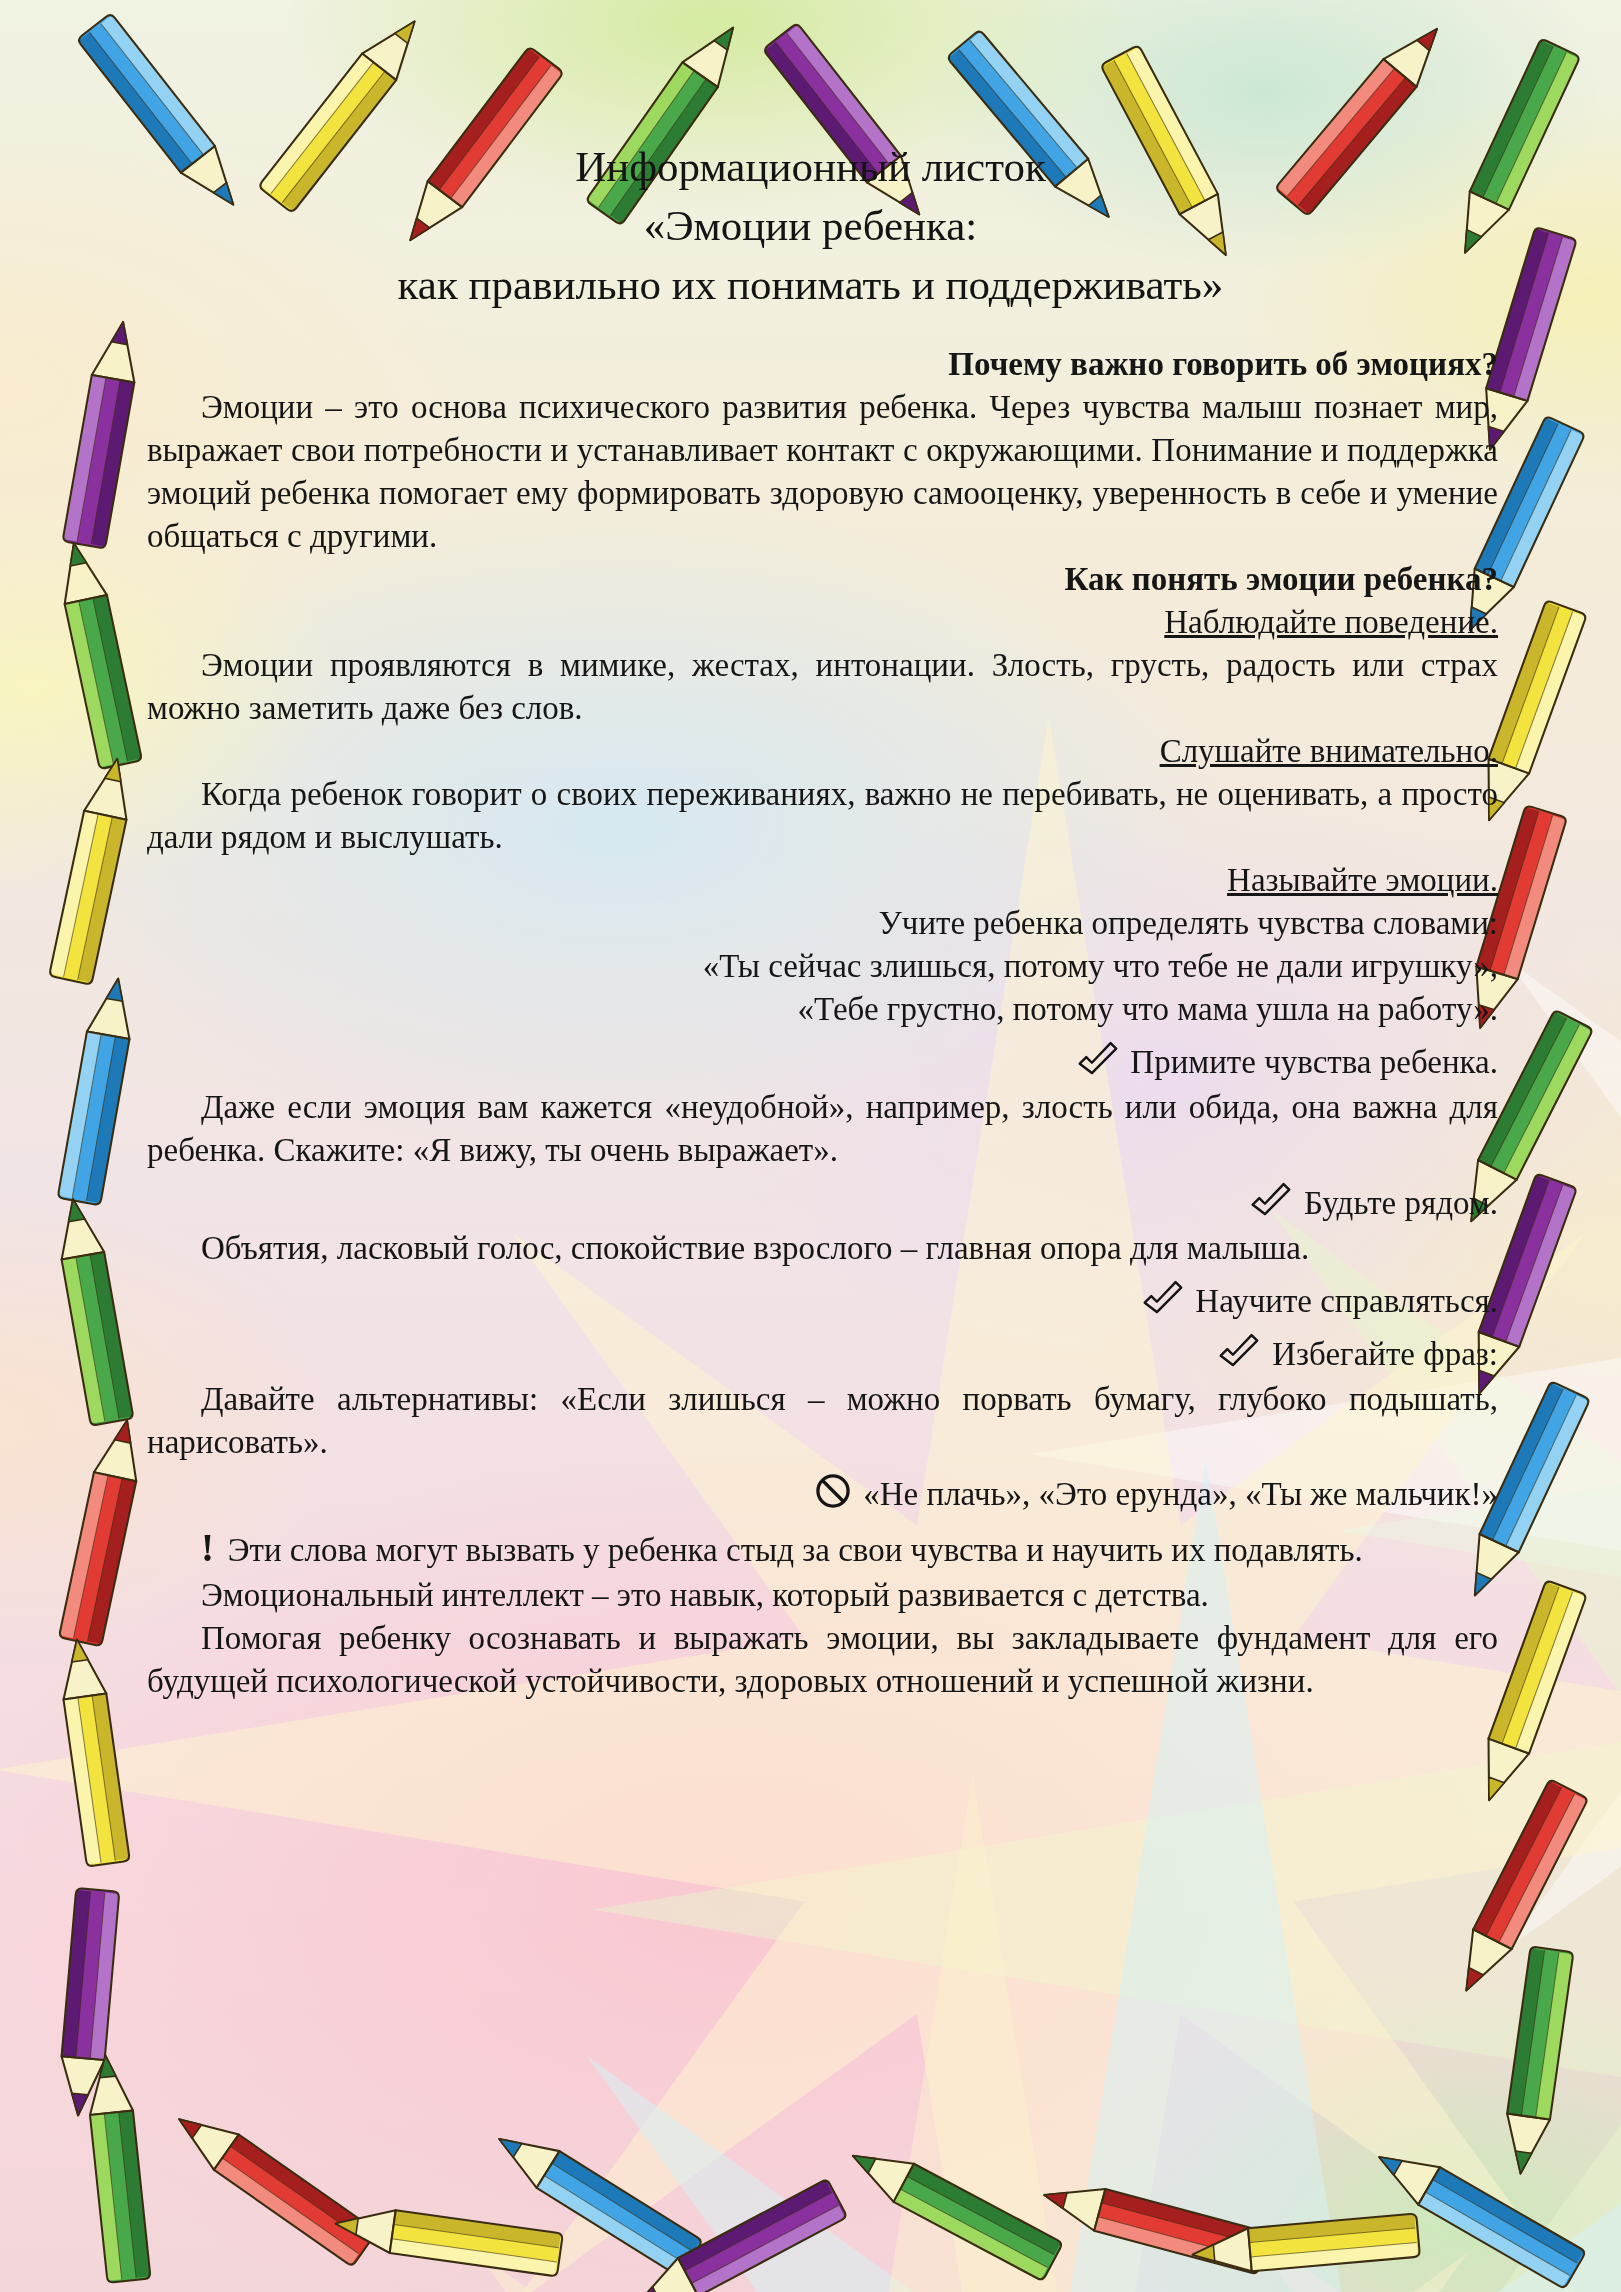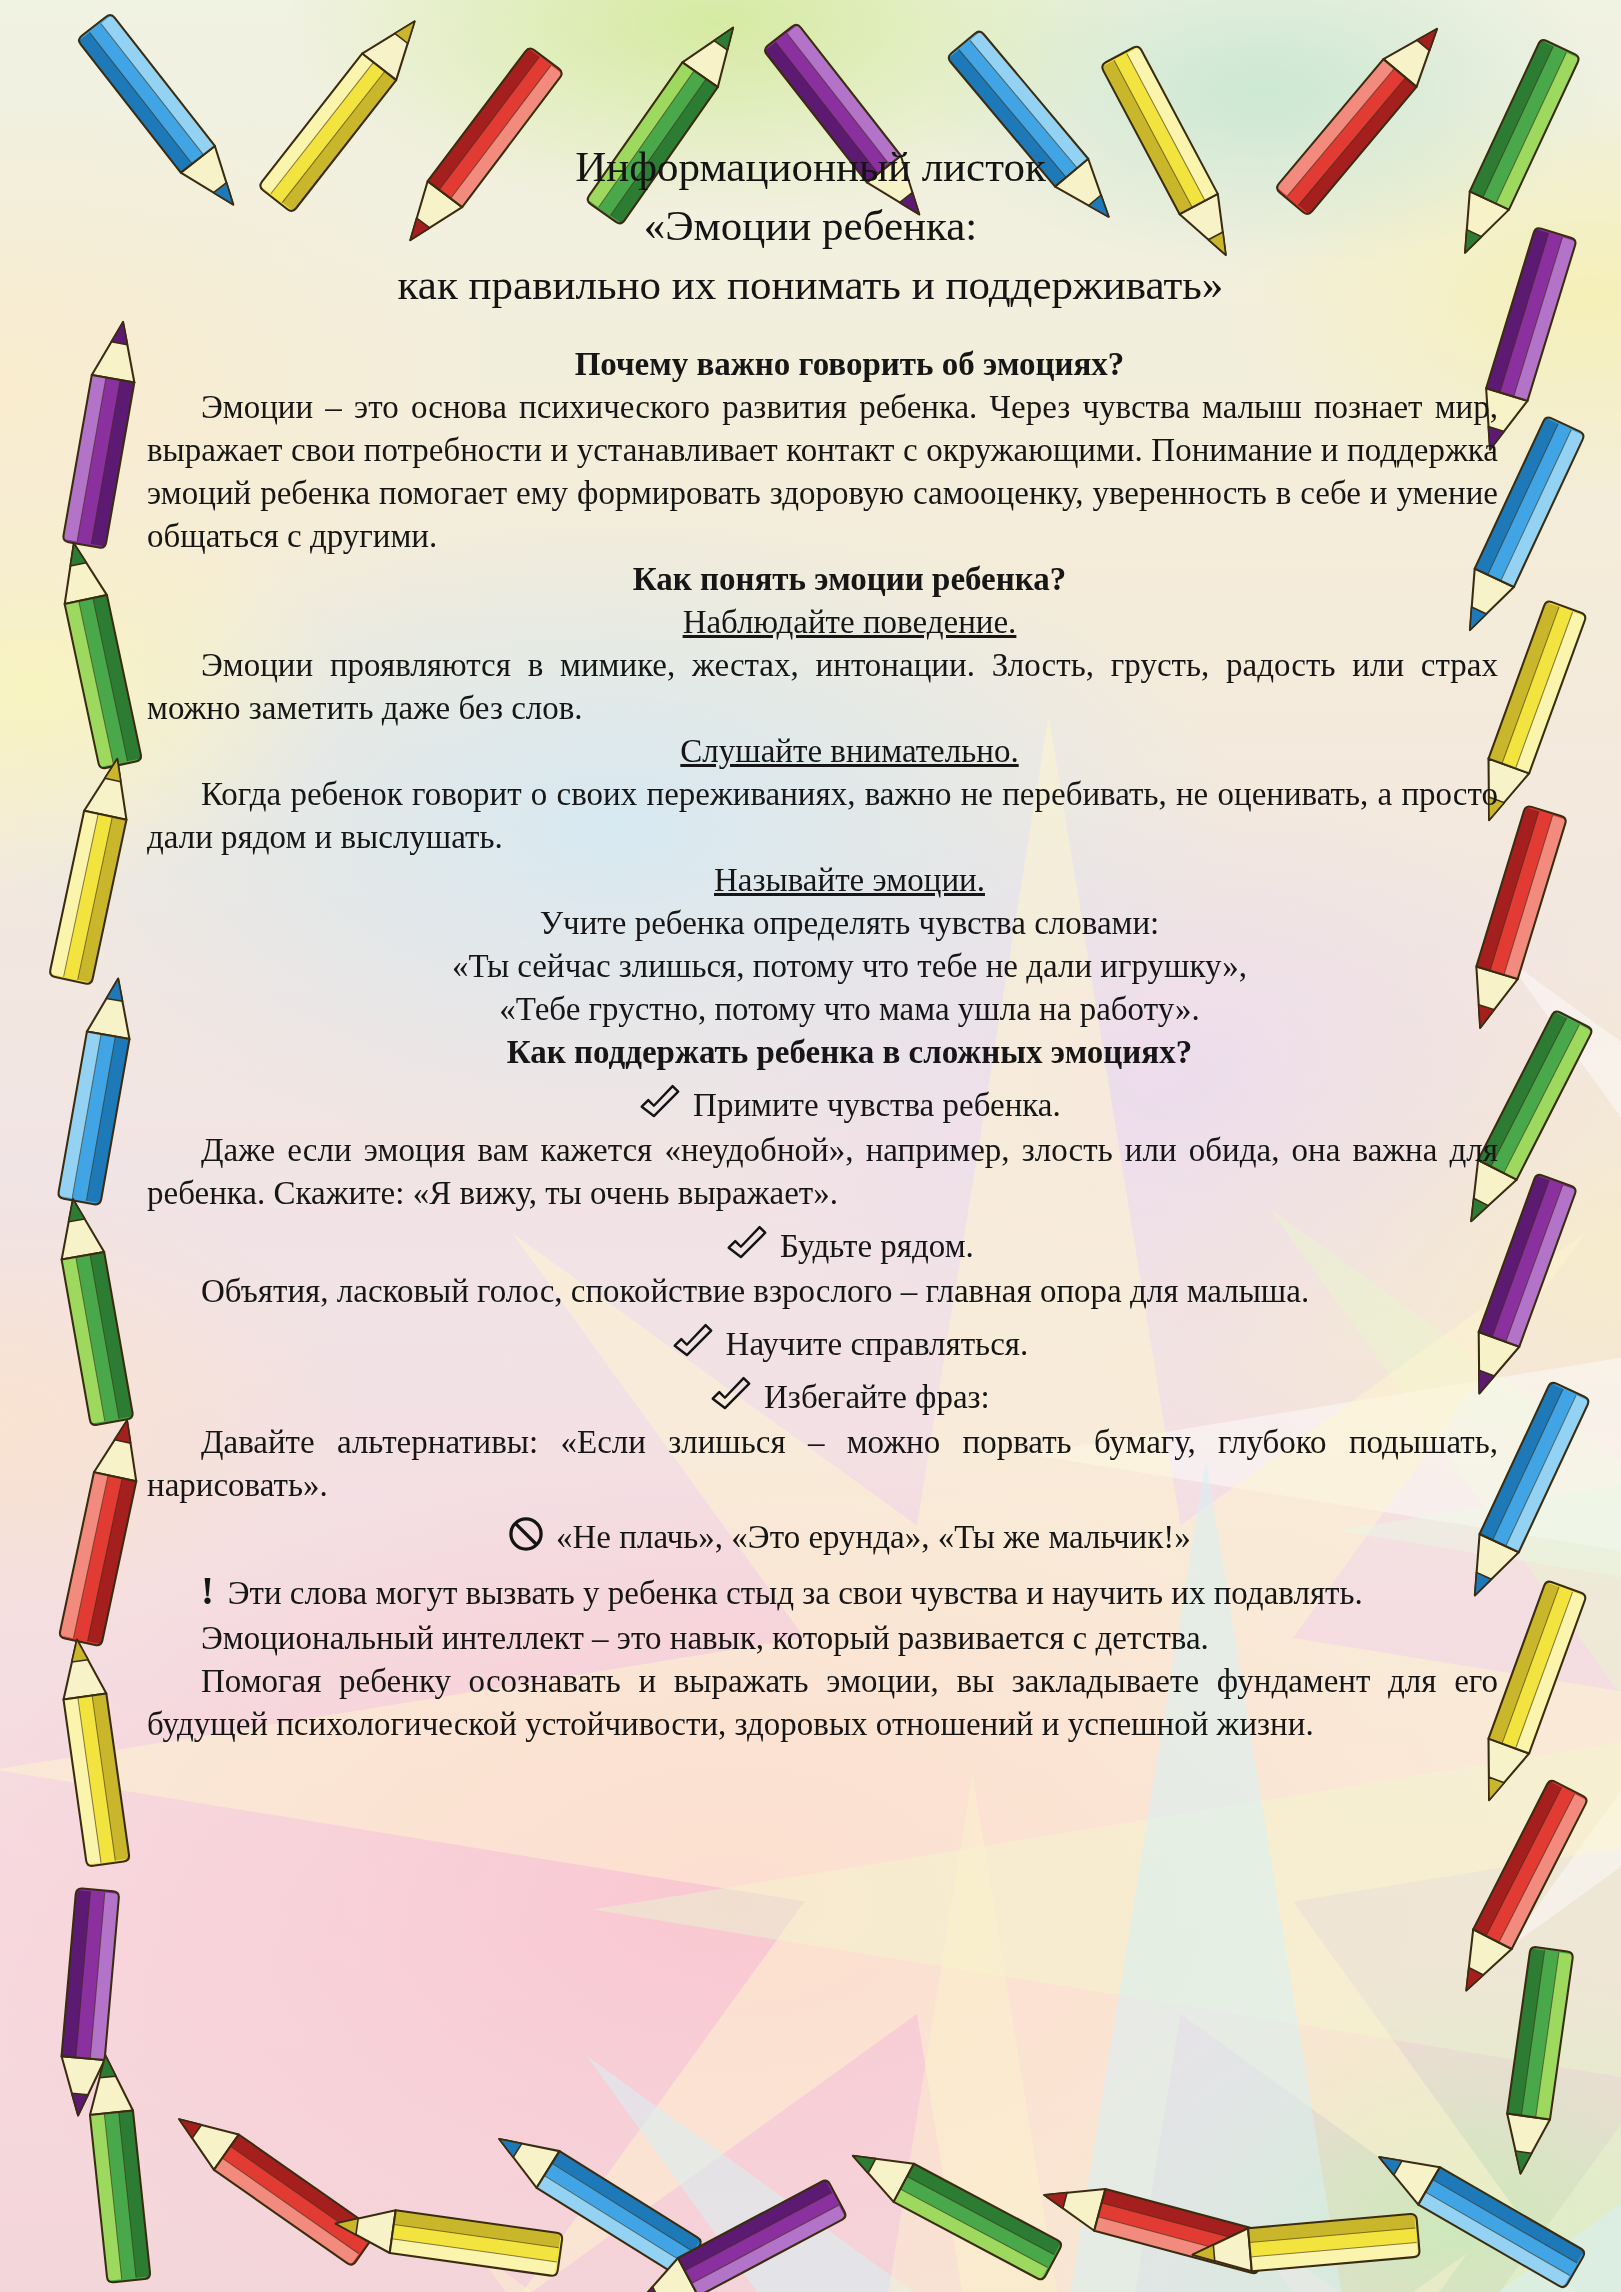--- a/index.html
+++ b/index.html
@@ -17,21 +17,21 @@
       radial-gradient(ellipse 784px 490px at 100% 55%, rgba(248,238,196,0.75), rgba(248,238,196,0) 70%),
       radial-gradient(ellipse 510px 333px at 0% 62%, rgba(252,228,200,0.70), rgba(252,228,200,0) 70%),
       radial-gradient(ellipse 1078px 637px at 45% 83%, rgba(250,198,208,0.90), rgba(250,198,208,0) 72%),
       radial-gradient(ellipse 588px 372px at 90% 97%, rgba(198,236,180,0.85), rgba(198,236,180,0) 70%),
       linear-gradient(180deg,#f0f2e2 0%,#f4ecd9 25%,#f1e3e6 55%,#f7d9de 85%,#f3d6da 100%);
   }
   .decor{position:absolute;left:0;top:0;width:1621px;height:2293px;z-index:1;}
   header.title-block{position:relative;z-index:2;margin:0;padding-top:137px;text-align:center;}
   .tl{font-size:43px;line-height:59px;color:#141414;}
   main.body-col{position:relative;z-index:2;margin:29px 123px 0 147px;}
-  .blk{margin:0;text-indent:54px;font-size:33px;line-height:43px;color:#161616;text-align:center;}
+  .blk{margin:0;text-indent:54px;font-size:33px;line-height:43px;color:#161616;text-align:right;}
   .blk.para{text-align:justify;}
   .blk.warn{text-align:justify;margin:9.8px 0 2px;}
   .blk.heading{font-weight:bold;}
   .blk.underline span.txt{text-decoration:underline;}
   .blk.check,.blk.ban{margin:9.8px 0 2px;}
   .inline-icon{display:inline-block;vertical-align:-3.9px;margin-right:11.8px;}
   .icon-check{width:43px;height:36px;}
   .icon-ban{width:36px;height:36px;}
   .excl{font-weight:bold;font-size:39px;margin-right:13.7px;}
 </style>
@@ -206,21 +206,20 @@
       <p class="blk para"><span class="txt">Эмоции – это основа психического развития ребенка. Через чувства малыш познает мир, выражает свои потребности и устанавливает контакт с окружающими. Понимание и поддержка эмоций ребенка помогает ему формировать здоровую самооценку, уверенность в себе и умение общаться с другими.</span></p>
       <p class="blk heading"><span class="txt">Как понять эмоции ребенка?</span></p>
       <p class="blk underline"><span class="txt">Наблюдайте поведение.</span></p>
       <p class="blk para"><span class="txt">Эмоции проявляются в мимике, жестах, интонации. Злость, грусть, радость или страх можно заметить даже без слов.</span></p>
       <p class="blk underline"><span class="txt">Слушайте внимательно.</span></p>
       <p class="blk para"><span class="txt">Когда ребенок говорит о своих переживаниях, важно не перебивать, не оценивать, а просто дали рядом и выслушать.</span></p>
       <p class="blk underline"><span class="txt">Называйте эмоции.</span></p>
       <p class="blk plain"><span class="txt">Учите ребенка определять чувства словами:</span></p>
       <p class="blk plain"><span class="txt">«Ты сейчас злишься, потому что тебе не дали игрушку»,</span></p>
       <p class="blk plain"><span class="txt">«Тебе грустно, потому что мама ушла на работу».</span></p>
-      <p class="blk heading"><span class="txt">Как поддержать ребенка в сложных эмоциях?</span></p>
       <p class="blk check"><svg class="inline-icon icon-check" viewBox="0 0 46 38">
           <use href="#check-glyph"></use>
         </svg><span class="txt">Примите чувства ребенка.</span></p>
       <p class="blk para"><span class="txt">Даже если эмоция вам кажется «неудобной», например, злость или обида, она важна для ребенка. Скажите: «Я вижу, ты очень выражает».</span></p>
       <p class="blk check"><svg class="inline-icon icon-check" viewBox="0 0 46 38">
           <use href="#check-glyph"></use>
         </svg><span class="txt">Будьте рядом.</span></p>
       <p class="blk para"><span class="txt">Объятия, ласковый голос, спокойствие взрослого – главная опора для малыша.</span></p>
       <p class="blk check"><svg class="inline-icon icon-check" viewBox="0 0 46 38">
           <use href="#check-glyph"></use>

